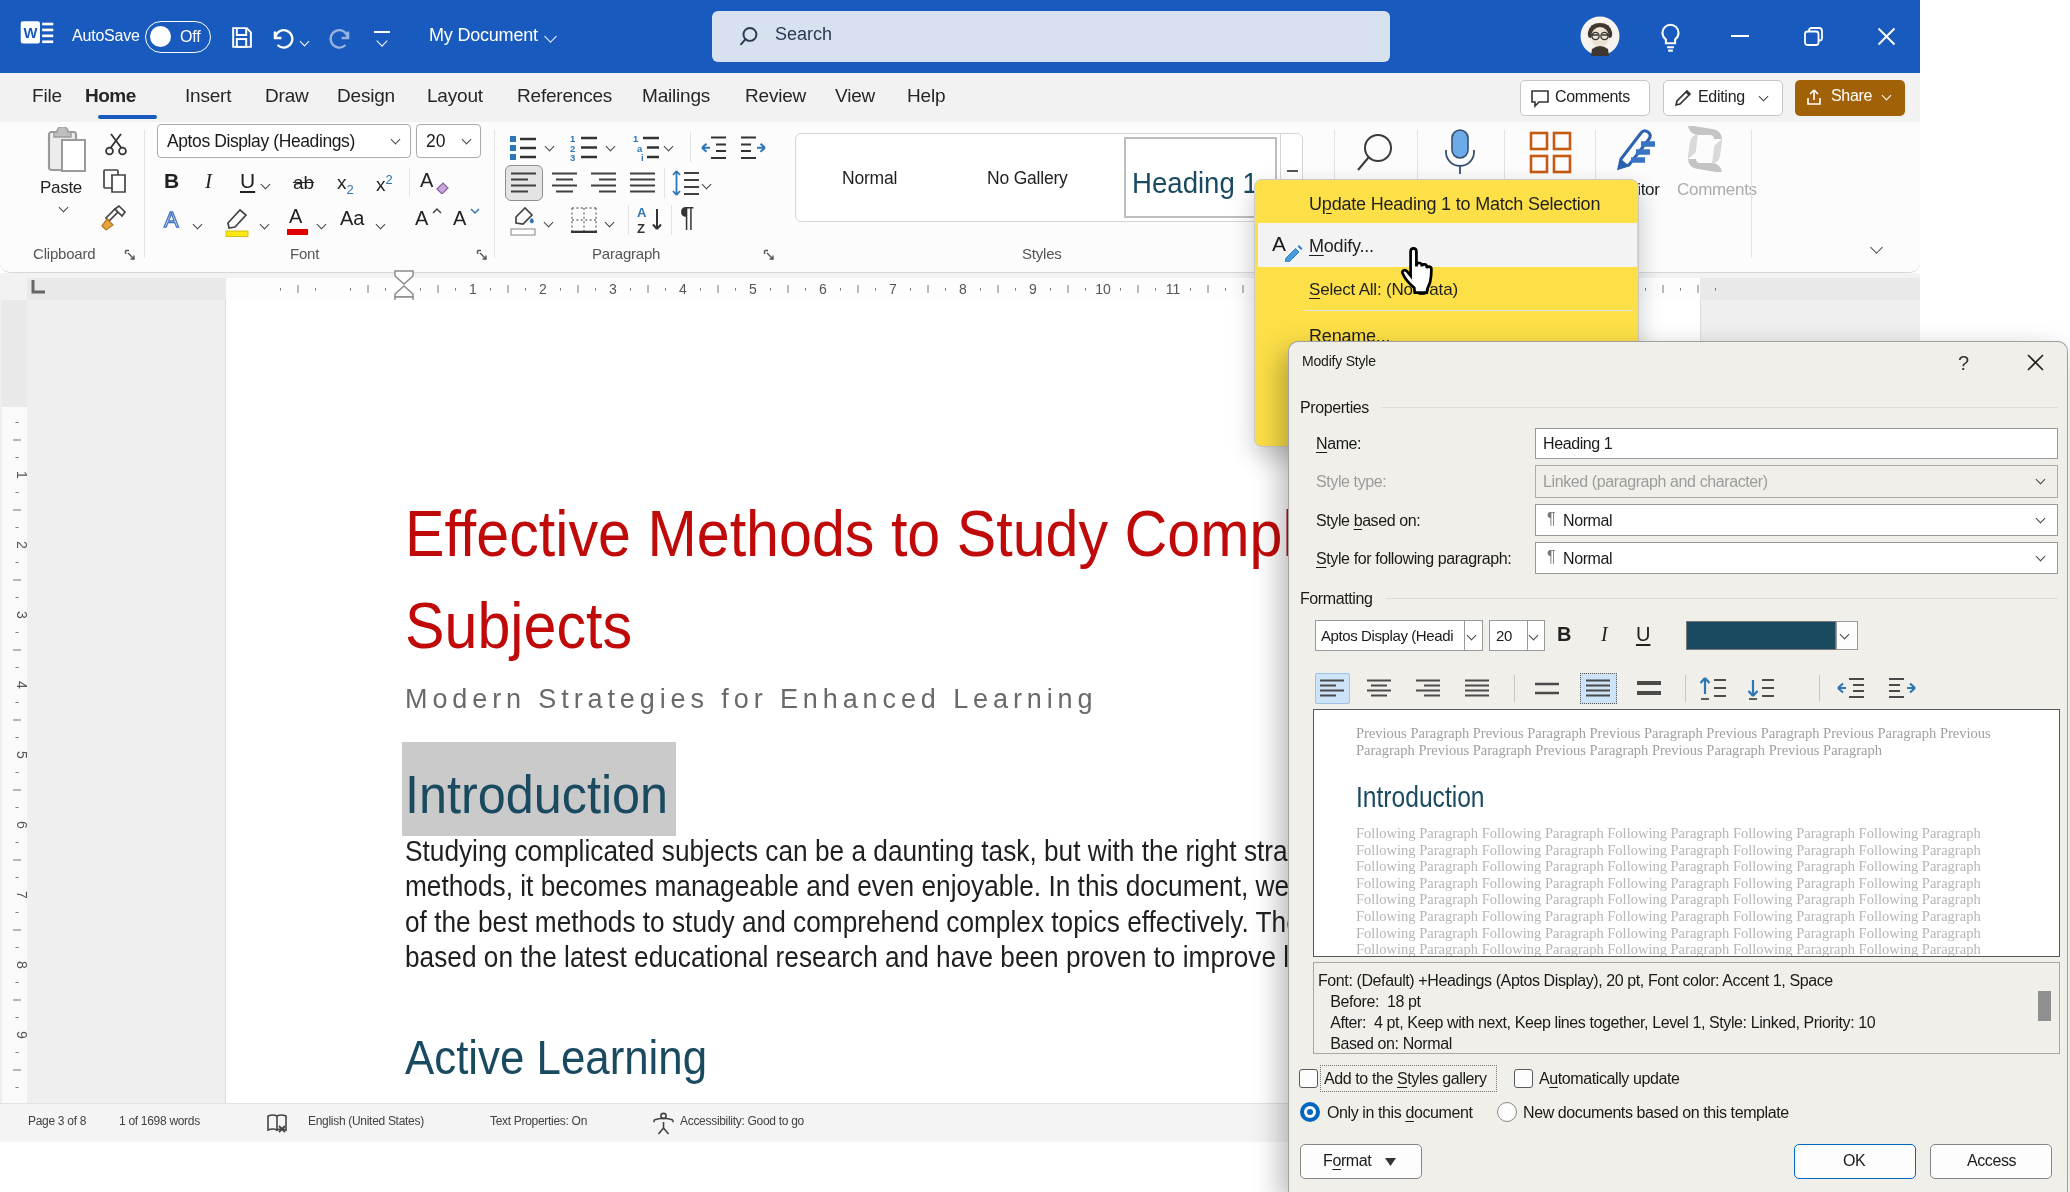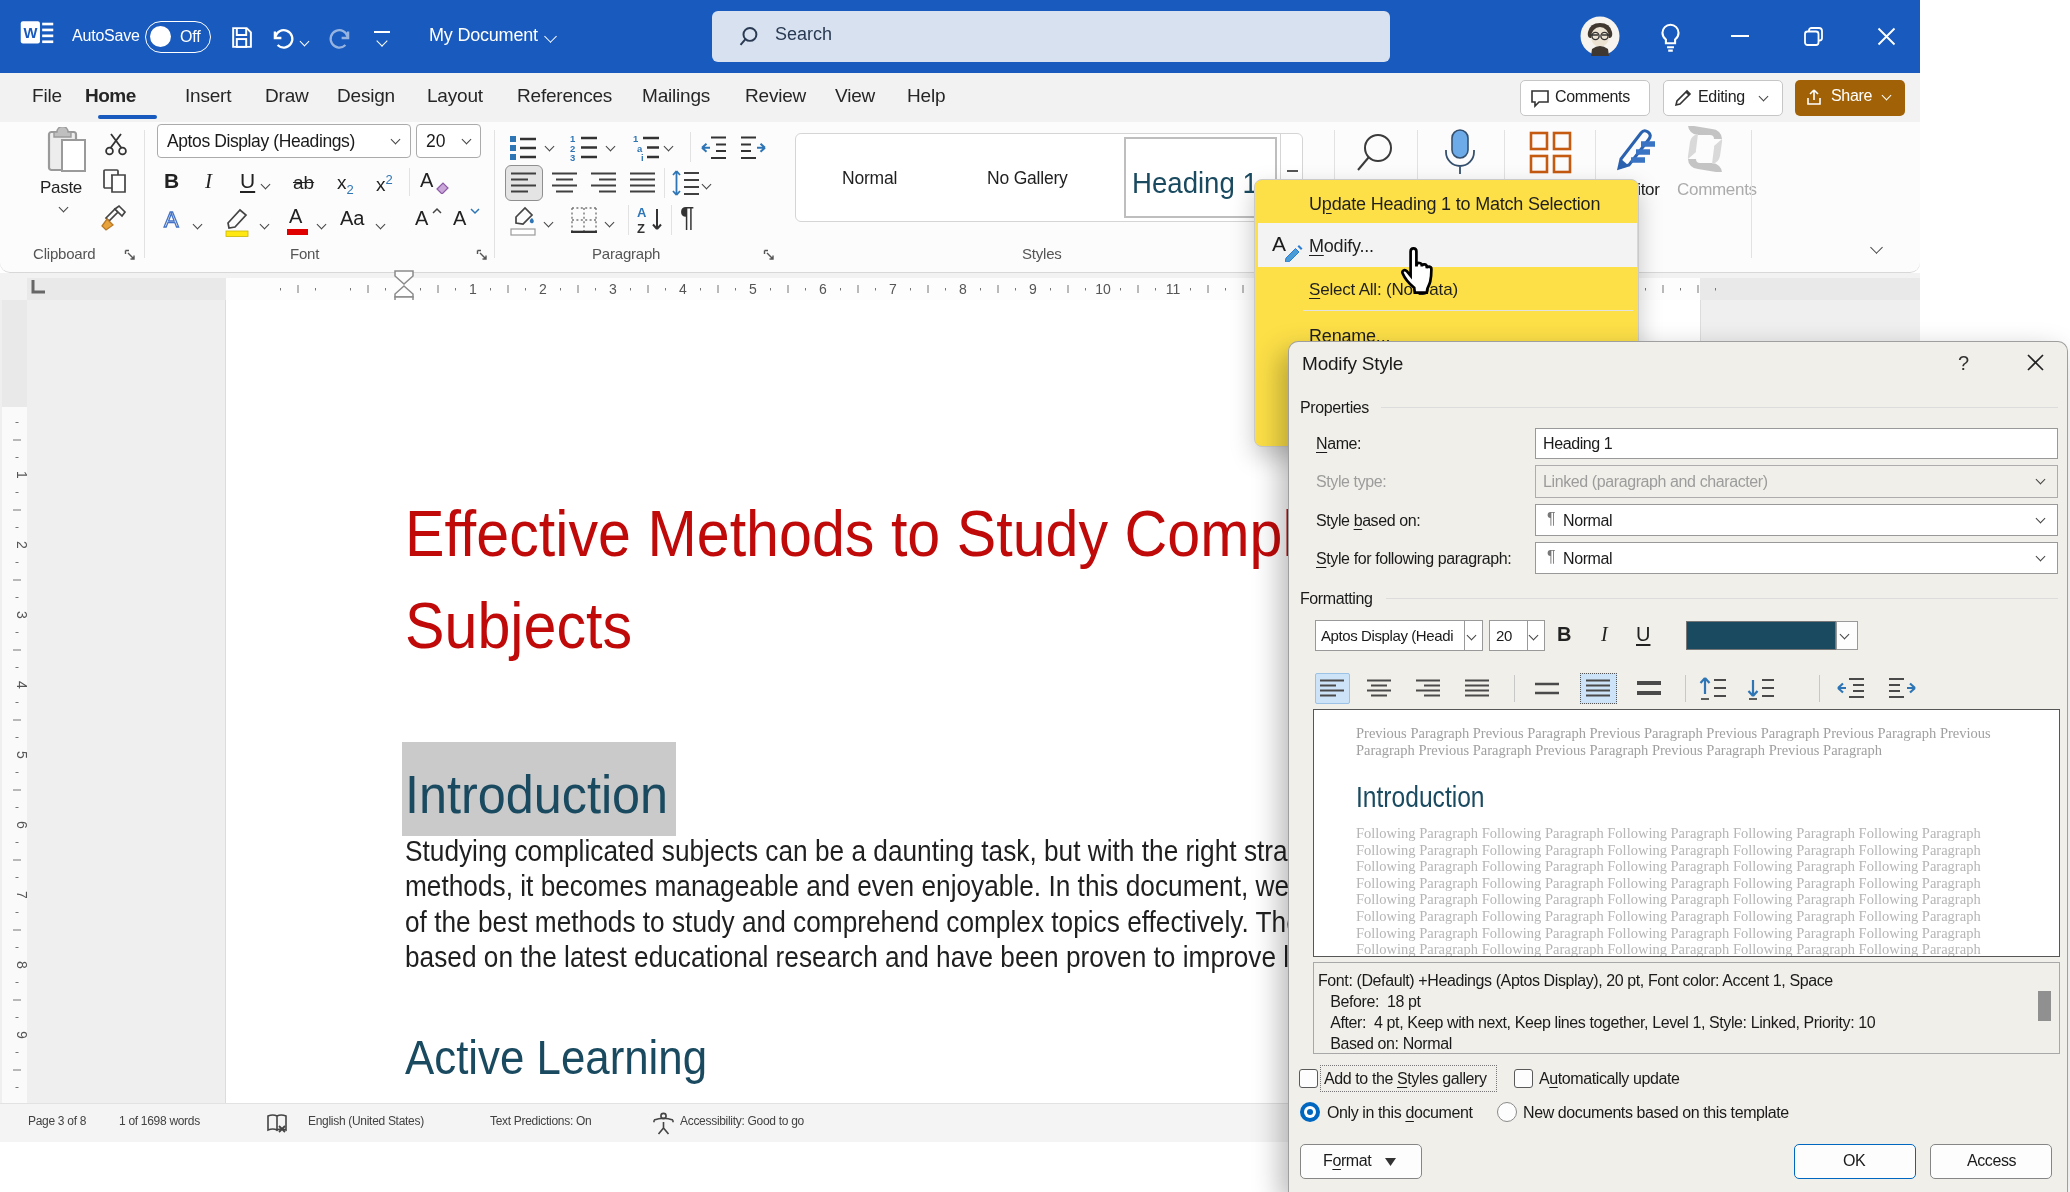--- a/index.html
+++ b/index.html
@@ -461,34 +461,35 @@
         <text x="15" y="665" font-size="14" fill="#555" text-anchor="middle" font-family="Liberation Sans" transform="rotate(90 15 665)">8</text>
         <line x1="11" y1="700.0" x2="19" y2="700.0" stroke="#777"></line>
         <line x1="13.5" y1="682.5" x2="16.5" y2="682.5" stroke="#777"></line>
         <line x1="13.5" y1="717.5" x2="16.5" y2="717.5" stroke="#777"></line>
         <text x="15" y="735" font-size="14" fill="#555" text-anchor="middle" font-family="Liberation Sans" transform="rotate(90 15 735)">9</text>
         <line x1="11" y1="770.0" x2="19" y2="770.0" stroke="#777"></line>
         <line x1="13.5" y1="752.5" x2="16.5" y2="752.5" stroke="#777"></line>
         <line x1="13.5" y1="787.5" x2="16.5" y2="787.5" stroke="#777"></line>
       </svg>
   <div class="scx" style="left:405px;top:188px;font-size:64px;line-height:92px;color:#C00A0A;transform:scaleX(.925)">Effective Methods to Study Complicated<br>Subjects</div>
+  <div class="abs" style="left:405px;top:384px;font-size:27px;color:#696969;letter-spacing:4.9px;white-space:pre">Modern Strategies for Enhanced Learning</div>
   <div class="abs" style="left:402px;top:442px;width:274px;height:94px;background:#CBCACA"></div>
   <div class="scx" style="left:405px;top:464px;font-size:53px;color:#1A4A60;transform:scaleX(.95)">Introduction</div>
   <div class="scx" style="left:405px;top:534px;font-size:29px;line-height:35.4px;color:#1F1F1F;transform:scaleX(.905)">Studying complicated subjects can be a daunting task, but with the right strategies and<br>methods, it becomes manageable and even enjoyable. In this document, we will explore<br>of the best methods to study and comprehend complex topics effectively. These methods<br>based on the latest educational research and have been proven to improve learning.</div>
   <div class="scx" style="left:405px;top:730px;font-size:48px;color:#1A4A60;transform:scaleX(.913)">Active Learning</div>
 </div>
 <div id="sbar">
   <div class="sbt" style="left:28px">Page 3 of 8</div>
   <div class="sbt" style="left:119px">1 of 1698 words</div>
   <svg class="abs" style="left:266px;top:8px" width="24" height="24" viewBox="0 0 24 24" fill="none" stroke="#444" stroke-width="1.6">
     <path d="M2 4 q5-2 9 0 v14 q-4-2-9 0z M20 4 q-5-2-9 0 v14 q4-2 9 0z"></path>
     <path d="M13 14 l6 6 M19 14 l-6 6" stroke-width="1.8"></path>
   </svg>
   <div class="sbt" style="left:308px">English (United States)</div>
-  <div class="sbt" style="left:490px">Text Predictions: On</div>
+  <div class="sbt" style="left:490px">Text Properties: On</div>
   <svg class="abs" style="left:651px;top:7px" width="25" height="25" viewBox="0 0 25 25" fill="none" stroke="#444" stroke-width="1.6">
     <circle cx="12.5" cy="5" r="2.6"></circle>
     <path d="M3 9 q9.5-3.5 19 0 M12.5 11 v6 M12.5 17 l-5 6 M12.5 17 l5 6 M9 10 v-0 M3 9.2 l0 2 M22 9.2 l0 2"></path>
   </svg>
   <div class="sbt" style="left:680px">Accessibility: Good to go</div>
 </div>
 </div>
 <div id="cmenu">
   <div class="mi" style="top:14px">U<u>p</u>date Heading 1 to Match Selection</div>
   <div class="abs" style="left:3px;top:43px;width:379px;height:44px;background:#F3F3F3"></div>
@@ -502,21 +503,21 @@
   <div class="abs" style="left:48px;top:130px;width:330px;height:1px;background:#E2E2E2"></div>
   <div class="mi" style="top:146px">Re<u>n</u>ame...</div>
   <div class="mi" style="top:192px">Remove from Style Gallery</div>
   <div class="abs" style="left:48px;top:222px;width:330px;height:1px;background:#E2E2E2"></div>
   <div class="mi" style="top:239px"><u>A</u>dd Gallery to Quick Access Toolbar</div>
 </div>
 <svg class="abs" style="left:1396px;top:242px;z-index:100" width="50" height="52" viewBox="0 0 25 26">
   <path d="M9.4 25.3 l-0.3-2.4 C6.5 20.7 4.2 17.8 3.3 15.6 c-0.5-1.3 1.1-2.1 2.1-1 l1.9 2.3 L7.3 4.8 c0-2.1 2.9-2.1 2.9 0 l0 6.8 0.1 0 c0.1-1.5 2.5-1.5 2.6 0.1 l0 0.5 c0.2-1.4 2.4-1.3 2.5 0.3 l0 0.6 c0.3-1.2 2.3-1 2.3 0.5 c0 2.4-0.2 4.4-0.6 6.2 c-0.4 1.8-1.3 2.6-1.5 4.1 l-0.2 1.4z" fill="#fff" stroke="#000" stroke-width="1.35"></path>
 </svg>
 <div id="dlg">
-  <div class="abs" style="left:13px;top:11px;font-size:19px;color:#1a1a1a;letter-spacing:-0.2px">Modify Style</div>
+  <div class="abs" style="left:13px;top:11px;font-size:14px;color:#1a1a1a;letter-spacing:-0.2px">Modify Style</div>
   <div class="abs" style="left:669px;top:10px;font-size:20px;color:#333">?</div>
   <svg class="abs" style="left:738px;top:12px" width="17" height="17" viewBox="0 0 17 17" stroke="#222" stroke-width="1.7">
       <path d="M1 1 L16 16 M16 1 L1 16"></path>
     </svg>
   <div class="dt" style="left:11px;top:57px">Properties</div>
   <div class="abs" style="left:92px;top:65px;width:677px;height:1px;background:#DCDCDC"></div>
   <div class="dt" style="left:27px;top:93px"><u>N</u>ame:</div>
   <div class="din" style="left:246px;top:86px;width:523px;height:31px"></div>
   <div class="dt" style="left:254px;top:93px">Heading 1</div>
   <div class="dt" style="left:27px;top:131px;color:#9C9C9C">Style type:</div>

